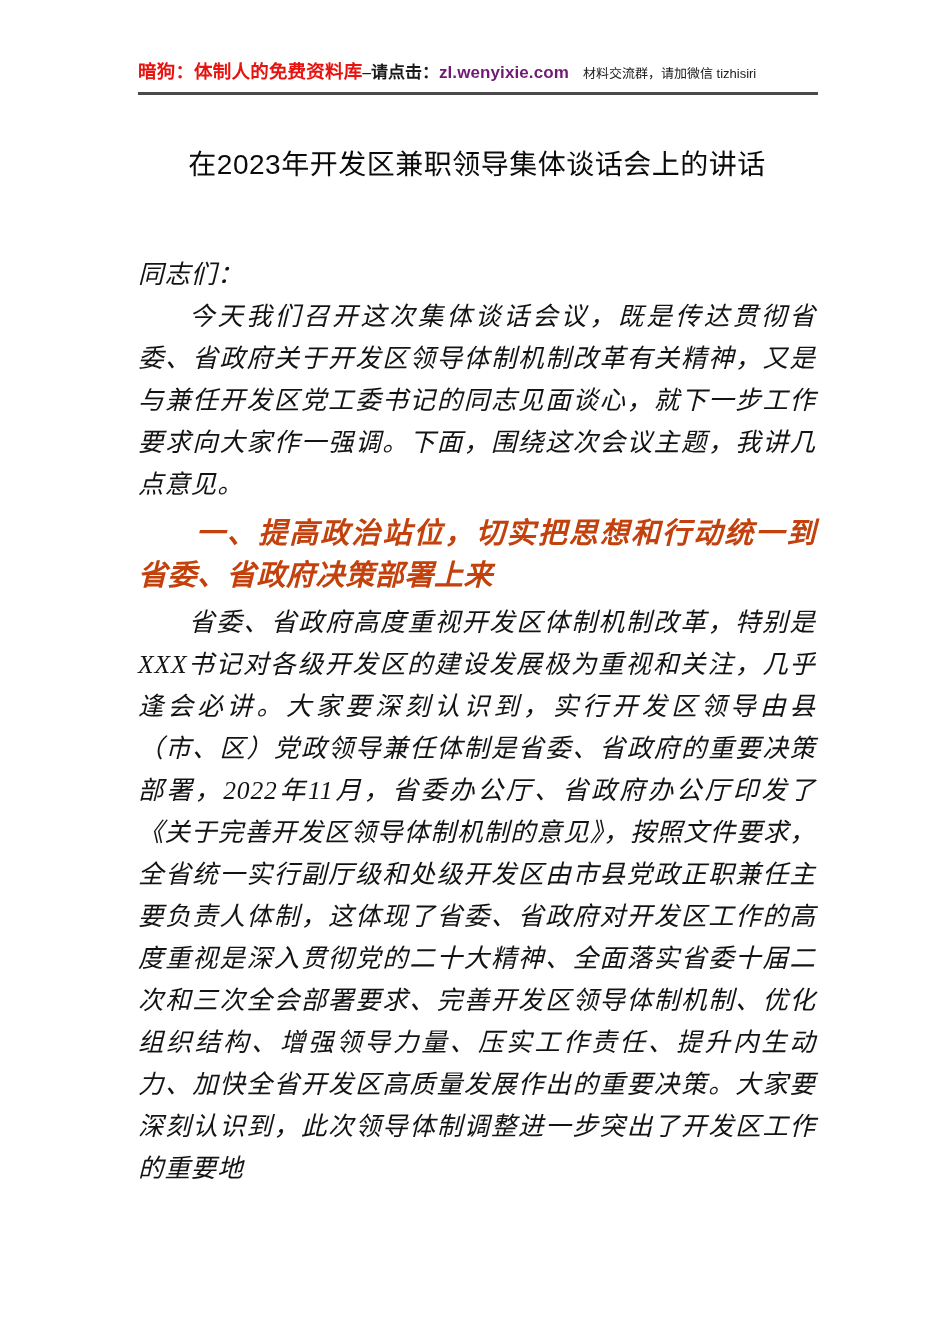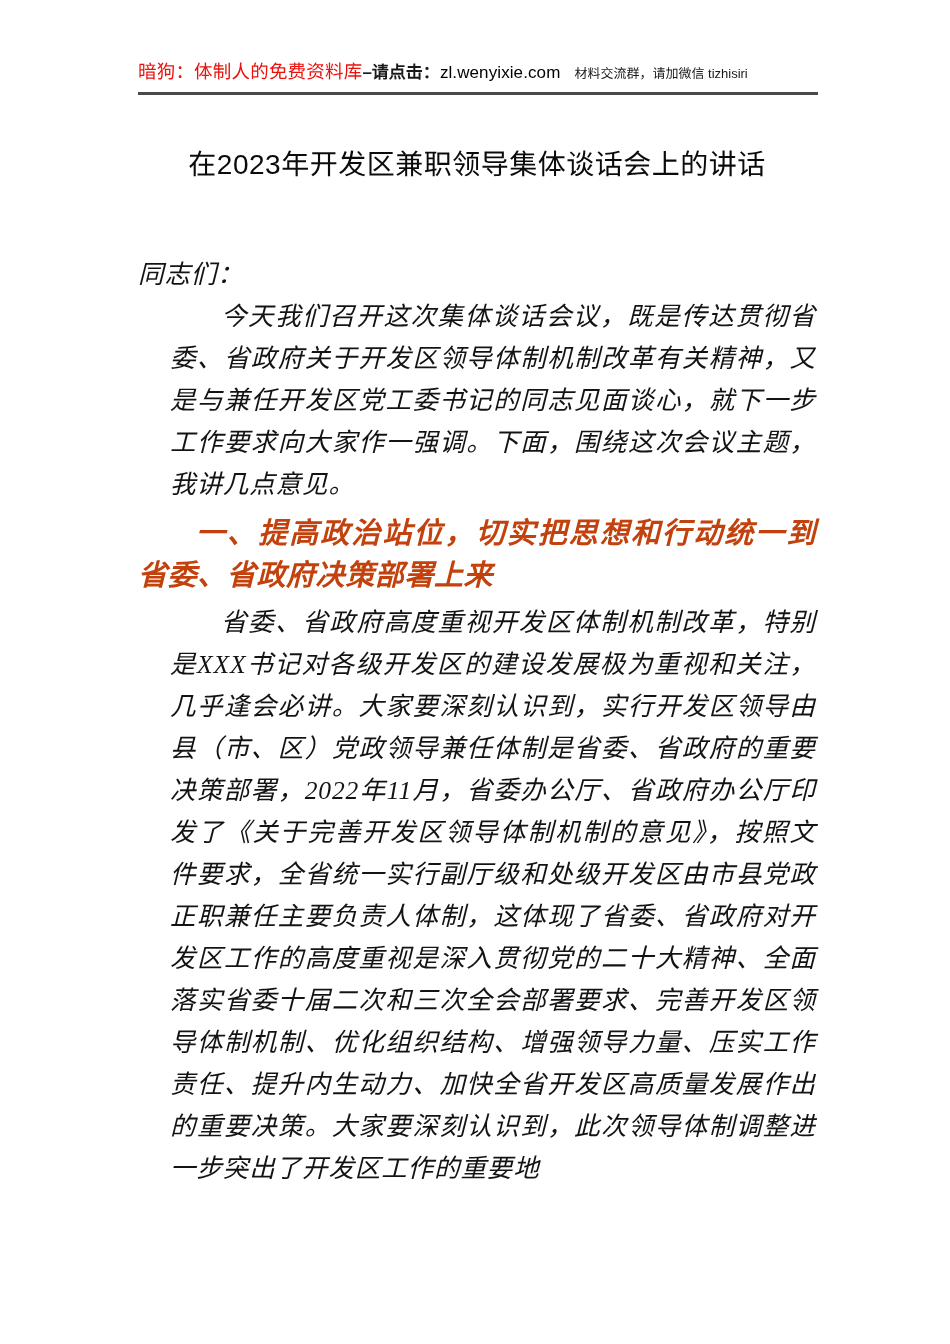--- a/index.html
+++ b/index.html
@@ -36,34 +36,35 @@
   .banner-line {
     white-space: nowrap;
     font-size: 17px;
     line-height: 28px;
     letter-spacing: 0px;
     font-family: "Liberation Sans", "DejaVu Sans", sans-serif;
   }
 
   .banner-red {
     color: #e8130f;
-    font-weight: 400;
+    font-weight: 700;
     font-size: 18.5px;
     letter-spacing: 0.2px;
   }
 
   .banner-dark {
     color: #1a1a1a;
     font-weight: 700;
     font-size: 17px;
+    font-family: Liberation Serif, serif;
   }
 
   .banner-link {
-    color: #000000;
-    font-weight: 400;
+    color: #701a75;
+    font-weight: 700;
     font-size: 17px;
     text-decoration: none;
     letter-spacing: 0.1px;
   }
 
   .banner-gap {
     display: inline-block;
     width: 14px;
   }
 
@@ -117,21 +118,20 @@
     margin: 0;
   }
 
   .para.salutation {
     text-indent: 0;
     margin-bottom: 0px;
   }
 
   .para.indent {
     text-indent: 2em;
-    margin-left: 32px;
   }
 
   .heading {
     font-family: "Liberation Sans", "DejaVu Sans", sans-serif;
     font-size: 29px;
     line-height: 42px;
     font-weight: 700;
     color: #c2410c;
     text-align: justify;
     text-justify: inter-character;

